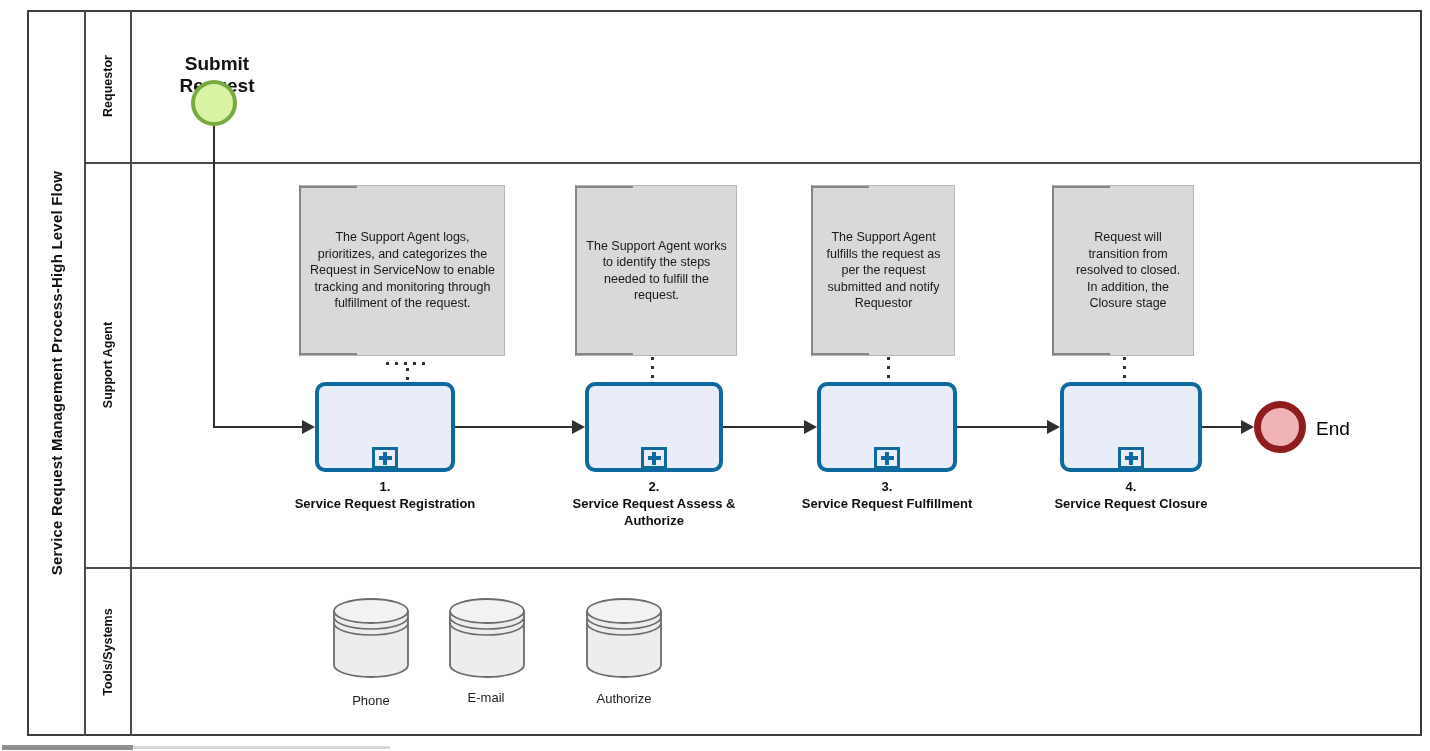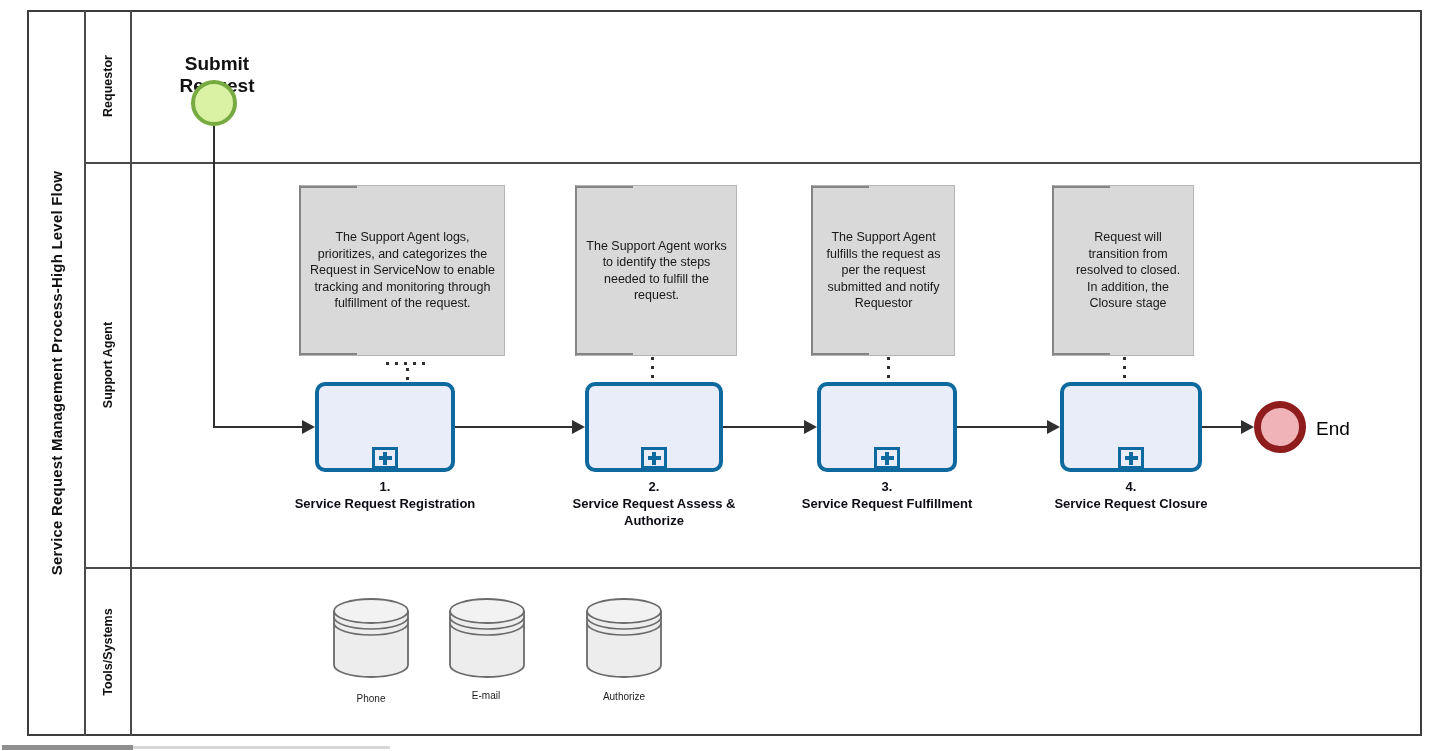--- a/index.html
+++ b/index.html
@@ -61,21 +61,21 @@
     display:flex;align-items:center;justify-content:center;
     text-align:center;font-size:12.5px;line-height:1.32;color:#181818;
     padding:6px 7px;
   }
   .annotation::before,.annotation::after{
     content:"";position:absolute;left:0;width:56px;height:2px;background:#858585;
   }
   .annotation::before{top:0;}
   .annotation::after{bottom:0;}
   
-  .ds-label{font-size:10px;text-align:center;color:#1c1c1c;}
+  .ds-label{font-size:13px;text-align:center;color:#1c1c1c;}
   
   .scroll-track{background:#d8d8d8;}
   .scroll-thumb{background:#8f8f8f;}
 </style>
 </head>
 <body>
 
 <div id="canvas">
 
   <div class="abs pool-border" style="left:27px;top:10px;width:1395px;height:726px;"></div>

